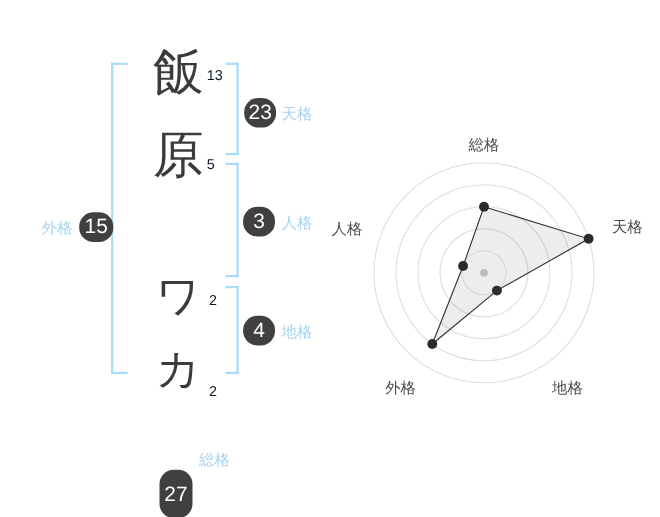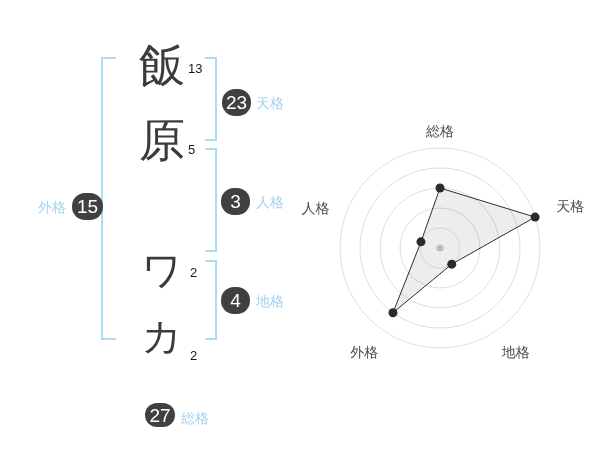--- a/index.html
+++ b/index.html
@@ -64,21 +64,21 @@
 
   <div class="badge" style="left:221px;top:188px">3</div>
   <div class="badge-label" style="left:256px;top:195px">人格</div>
 
   <div class="badge" style="left:221px;top:287px">4</div>
   <div class="badge-label" style="left:256px;top:294px">地格</div>
 
   <div class="badge-label" style="left:38px;top:200px">外格</div>
   <div class="badge" style="left:72px;top:193px;width:31px">15</div>
 
-  <div class="badge" style="left:145px;top:403px;width:30px;height:24px">27</div>
+  <div class="badge" style="left:145px;top:427px;width:30px;height:44px">27</div>
   <div class="badge-label" style="left:181px;top:411px">総格</div>
 
   <div class="radar-wrap">
     <svg id="radar" width="310" height="280" viewBox="0 0 310 280">
         <circle cx="150" cy="148" r="20" fill="none" stroke="#e6e6e6" stroke-width="1"></circle>
         <circle cx="150" cy="148" r="40" fill="none" stroke="#dedede" stroke-width="1"></circle>
         <circle cx="150" cy="148" r="60" fill="none" stroke="#dedede" stroke-width="1"></circle>
         <circle cx="150" cy="148" r="80" fill="none" stroke="#dedede" stroke-width="1"></circle>
         <circle cx="150" cy="148" r="100" fill="none" stroke="#dedede" stroke-width="1"></circle>
         <polygon points="150,88 245.10565162951536,117.09830056250526 161.75570504584945,164.18033988749895 102.97717981660216,212.72135954999578 130.97886967409693,141.81966011250105" fill="rgba(0,0,0,0.07)" stroke="#2f2f2f" stroke-width="1"></polygon>

